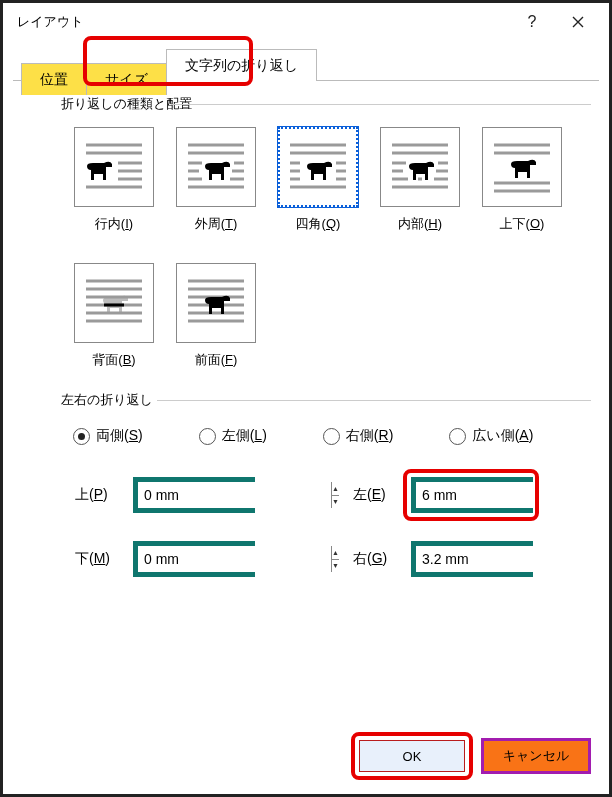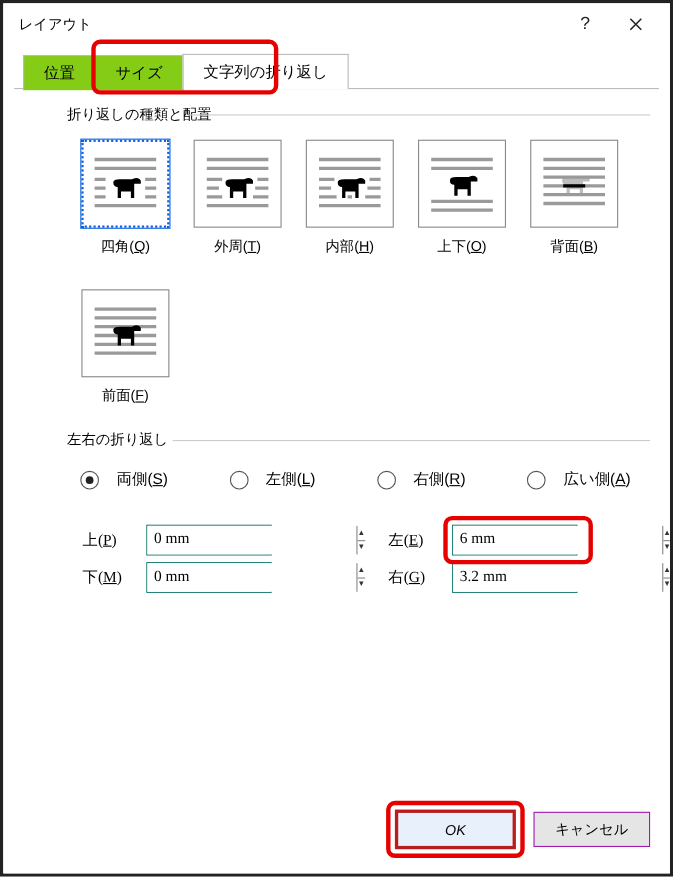--- a/index.html
+++ b/index.html
@@ -10,21 +10,21 @@
   
   .titlebar{height:38px;display:flex;align-items:center;padding:0 8px 0 14px;font-size:13px;}
   .titlebar .title{flex:1;}
   .tb-btn{width:46px;height:30px;display:flex;align-items:center;justify-content:center;font-size:16px;color:#222;}
   .tb-btn.close{font-size:16px;}
 
   
   .tabs-wrap{display:flex;align-items:flex-end;padding-left:18px;height:40px;position:relative;}
   .tabs-wrap:after{content:"";position:absolute;left:10px;right:10px;bottom:0;height:1px;background:#bbb;}
   .tab{padding:7px 18px 6px 18px;border:1px solid #bbb;border-bottom:none;background:#fff;font-size:14px;position:relative;z-index:1;margin-right:-1px;}
-  .tab.inactive{background:#84cc16;top:1px;}
+  .tab.inactive{background:#fde047;top:14px;}
   .tab.active{background:#fff;z-index:2;}
   .hl-tab{position:absolute;border:4px solid #e60000;border-radius:8px;pointer-events:none;z-index:5;}
 
   
   .content{flex:1;padding:14px 18px 10px 22px;overflow:hidden;margin-left:36px;}
 
   
   .group{margin-bottom:18px;}
   .group-title{font-size:13px;margin-bottom:8px;position:relative;}
   .group-title:after{content:"";position:absolute;left:110px;right:0;top:50%;height:1px;background:#ccc;}
@@ -34,38 +34,38 @@
   
   .wrap-grid{display:flex;flex-wrap:wrap;gap:30px 20px;padding:6px 2px 4px 12px;}
   .wrap-item{width:82px;display:flex;flex-direction:column;align-items:center;}
   .wrap-icon{width:80px;height:80px;border:1px solid #888;background:#fff;display:flex;align-items:center;justify-content:center;box-sizing:border-box;}
   .wrap-icon.selected{border:2px dotted #0a5fd9;outline:1px solid #0a5fd9;}
   .wrap-label{margin-top:8px;font-size:13px;white-space:nowrap;}
   .wrap-label u{text-decoration:underline;}
 
   
   .radio-row{display:flex;gap:56px;padding:10px 0 4px 12px;font-size:14px;}
-  .radio-item{display:flex;align-items:center;gap:16px;}
+  .radio-item{display:flex;align-items:center;gap:6px;}
   .radio{width:15px;height:15px;border:1px solid #555;border-radius:50%;display:inline-flex;align-items:center;justify-content:center;}
   .radio.checked:after{content:"";width:7px;height:7px;background:#222;border-radius:50%;}
 
   
-  .spacing-grid{display:grid;grid-template-columns:58px 120px 100px 58px 120px;row-gap:6px;align-items:center;padding:10px 0 0 14px;font-size:14px;font-family:Liberation Serif, serif;}
-  .spin{display:flex;border:1px solid #0f766e;height:26px;width:112px;}
+  .spacing-grid{display:grid;grid-template-columns:58px 120px 100px 58px 120px;row-gap:28px;align-items:center;padding:10px 0 0 14px;font-size:14px;}
+  .spin{display:flex;border:5px solid #0f766e;height:26px;width:112px;}
   .spin input{flex:1;border:none;outline:none;font-size:14px;padding:0 6px;font-family:inherit;}
   .spin-btns{width:18px;display:flex;flex-direction:column;border-left:1px solid #888;}
   .spin-btns div{flex:1;display:flex;align-items:center;justify-content:center;font-size:7px;line-height:1;border-bottom:1px solid #888;color:#333;}
   .spin-btns div:last-child{border-bottom:none;}
   .hl-input{position:relative;}
   .hl-input .hl{position:absolute;left:-8px;top:-8px;right:-8px;bottom:-8px;border:4px solid #e60000;border-radius:8px;pointer-events:none;}
 
   
   .footer{display:flex;justify-content:flex-end;align-items:center;gap:12px;padding:16px 18px 18px 0;}
-  .btn{min-width:104px;height:30px;border:1px solid #a21caf;background:#e5e5e5;display:flex;align-items:center;justify-content:center;font-size:13px;}
-  .btn.primary{background:#e8f0fb;border:3px solid #b91c1c;font-style:italic;}
+  .btn{min-width:104px;height:30px;border:3px solid #a21caf;background:#f97316;display:flex;align-items:center;justify-content:center;font-size:13px;}
+  .btn.primary{background:#e8f0fb;border:1px solid #b91c1c;}
   .btn-hl{position:relative;padding:4px;}
   .btn-hl .hl{position:absolute;left:-4px;right:-4px;top:-4px;bottom:-4px;border:4px solid #e60000;border-radius:8px;pointer-events:none;}
 
 </style>
 </head>
 <body>
 
 <div class="frame">
 <div class="dialog">
 
@@ -85,20 +85,60 @@
     <div class="tab active" style="position:relative;">文字列の折り返し</div>
     <div class="hl-tab" style="left:80px;top:-5px;width:162px;height:42px;"></div>
   </div>
 
   <div class="content">
 
     <div class="group">
       <div class="group-title">折り返しの種類と配置</div>
       <div class="wrap-grid">
 
+        <div class="wrap-item">
+          <div class="wrap-icon">
+            <svg width="64" height="58" viewBox="0 0 64 58">
+              <g stroke="#9a9a9a" stroke-width="3">
+                <line x1="4" y1="7" x2="60" y2="7"></line>
+                <line x1="4" y1="15" x2="60" y2="15"></line>
+                <line x1="36" y1="25" x2="60" y2="25"></line>
+                <line x1="36" y1="33" x2="60" y2="33"></line>
+                <line x1="36" y1="41" x2="60" y2="41"></line>
+                <line x1="4" y1="49" x2="60" y2="49"></line>
+              </g>
+              <g transform="translate(2,20)">
+                    <path d="M7 22 L7 12 Q3 12 3 8 Q3 5 9 5 L20 5 Q26 2 28 6 L28 9 L22 9 L22 22 L19 22 L19 16 L10 16 L10 22 Z" fill="#000"></path>
+                  </g>
+            </svg>
+          </div>
+          <div class="wrap-label"><span>行内</span>(<u>I</u>)</div>
+        </div>
+
+        <div class="wrap-item">
+          <div class="wrap-icon">
+            <svg width="64" height="58" viewBox="0 0 64 58">
+              <g stroke="#9a9a9a" stroke-width="3">
+                <line x1="4" y1="7" x2="60" y2="7"></line>
+                <line x1="4" y1="15" x2="60" y2="15"></line>
+                <line x1="4" y1="25" x2="18" y2="25"></line>
+                    <line x1="50" y1="25" x2="60" y2="25"></line>
+                <line x1="4" y1="33" x2="15" y2="33"></line>
+                    <line x1="48" y1="33" x2="60" y2="33"></line>
+                <line x1="4" y1="41" x2="18" y2="41"></line>
+                    <line x1="46" y1="41" x2="60" y2="41"></line>
+                <line x1="4" y1="49" x2="60" y2="49"></line>
+              </g>
+              <g transform="translate(18,20)">
+                    <path d="M7 22 L7 12 Q3 12 3 8 Q3 5 9 5 L20 5 Q26 2 28 6 L28 9 L22 9 L22 22 L19 22 L19 16 L10 16 L10 22 Z" fill="#000"></path>
+                  </g>
+            </svg>
+          </div>
+          <div class="wrap-label"><span>外周</span>(<u>T</u>)</div>
+        </div>
 
         <div class="wrap-item">
           <div class="wrap-icon selected">
             <svg width="64" height="58" viewBox="0 0 64 58">
               <g stroke="#9a9a9a" stroke-width="3">
                 <line x1="4" y1="7" x2="60" y2="7"></line>
                 <line x1="4" y1="15" x2="60" y2="15"></line>
                 <line x1="4" y1="25" x2="14" y2="25"></line>
                     <line x1="50" y1="25" x2="60" y2="25"></line>
                 <line x1="4" y1="33" x2="14" y2="33"></line>
@@ -106,42 +146,20 @@
                 <line x1="4" y1="41" x2="14" y2="41"></line>
                     <line x1="50" y1="41" x2="60" y2="41"></line>
                 <line x1="4" y1="49" x2="60" y2="49"></line>
               </g>
               <g transform="translate(18,20)">
                     <path d="M7 22 L7 12 Q3 12 3 8 Q3 5 9 5 L20 5 Q26 2 28 6 L28 9 L22 9 L22 22 L19 22 L19 16 L10 16 L10 22 Z" fill="#000"></path>
                   </g>
             </svg>
           </div>
           <div class="wrap-label"><span>四角</span>(<u>Q</u>)</div>
-        </div>
-
-        <div class="wrap-item">
-          <div class="wrap-icon">
-            <svg width="64" height="58" viewBox="0 0 64 58">
-              <g stroke="#9a9a9a" stroke-width="3">
-                <line x1="4" y1="7" x2="60" y2="7"></line>
-                <line x1="4" y1="15" x2="60" y2="15"></line>
-                <line x1="4" y1="25" x2="18" y2="25"></line>
-                    <line x1="50" y1="25" x2="60" y2="25"></line>
-                <line x1="4" y1="33" x2="15" y2="33"></line>
-                    <line x1="48" y1="33" x2="60" y2="33"></line>
-                <line x1="4" y1="41" x2="18" y2="41"></line>
-                    <line x1="46" y1="41" x2="60" y2="41"></line>
-                <line x1="4" y1="49" x2="60" y2="49"></line>
-              </g>
-              <g transform="translate(18,20)">
-                    <path d="M7 22 L7 12 Q3 12 3 8 Q3 5 9 5 L20 5 Q26 2 28 6 L28 9 L22 9 L22 22 L19 22 L19 16 L10 16 L10 22 Z" fill="#000"></path>
-                  </g>
-            </svg>
-          </div>
-          <div class="wrap-label"><span>外周</span>(<u>T</u>)</div>
         </div>
 
         <div class="wrap-item">
           <div class="wrap-icon">
             <svg width="64" height="58" viewBox="0 0 64 58">
               <g stroke="#9a9a9a" stroke-width="3">
                 <line x1="4" y1="7" x2="60" y2="7"></line>
                 <line x1="4" y1="15" x2="60" y2="15"></line>
                 <line x1="4" y1="25" x2="18" y2="25"></line>
                     <line x1="50" y1="25" x2="60" y2="25"></line>

